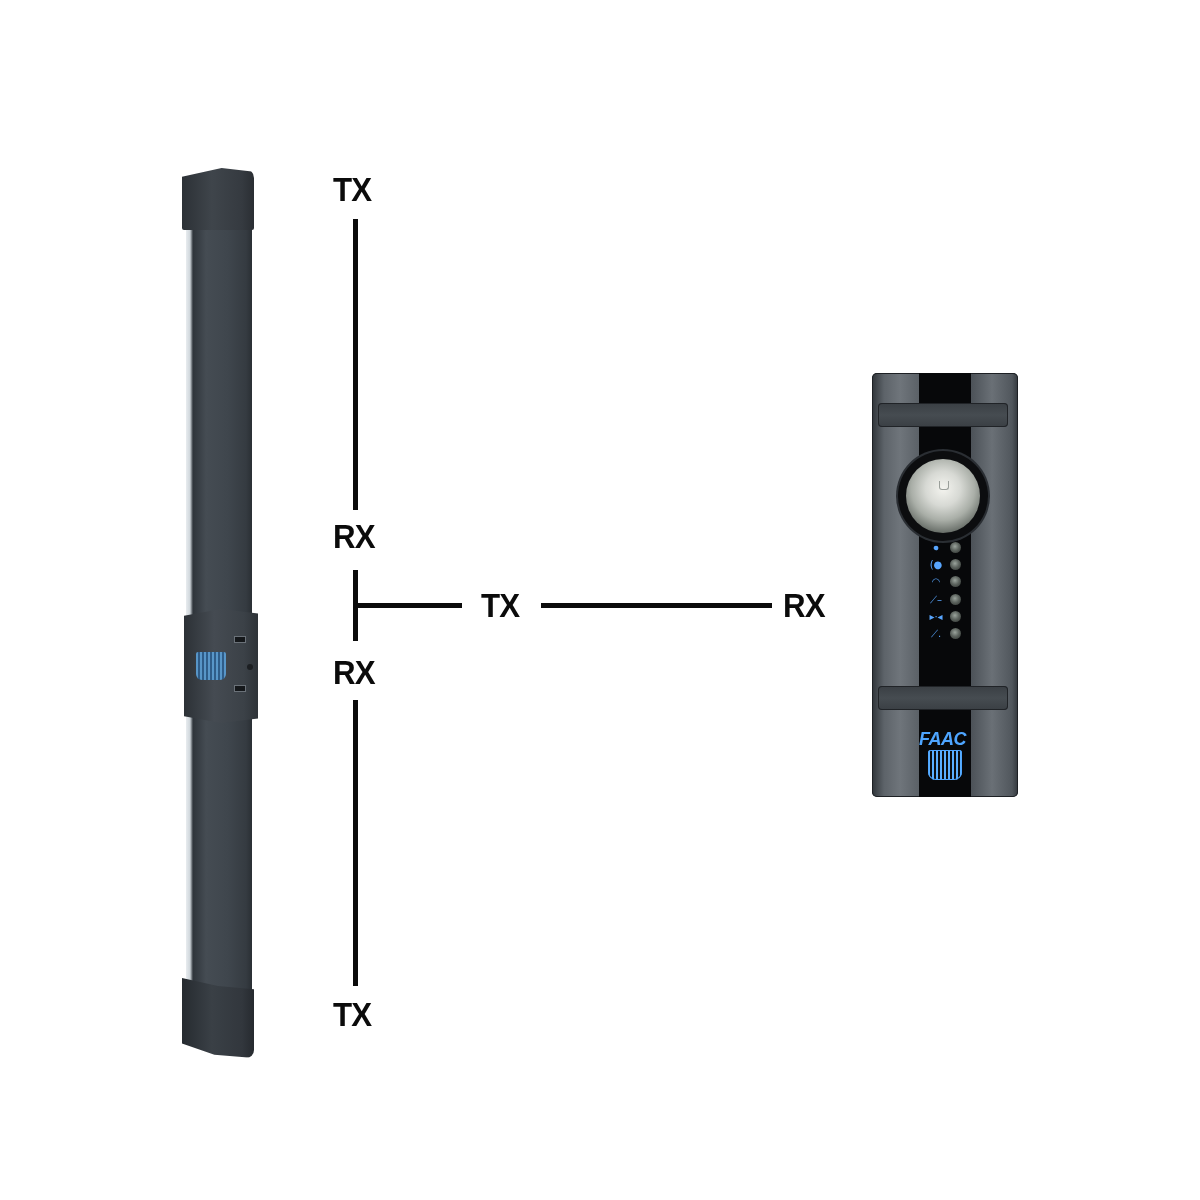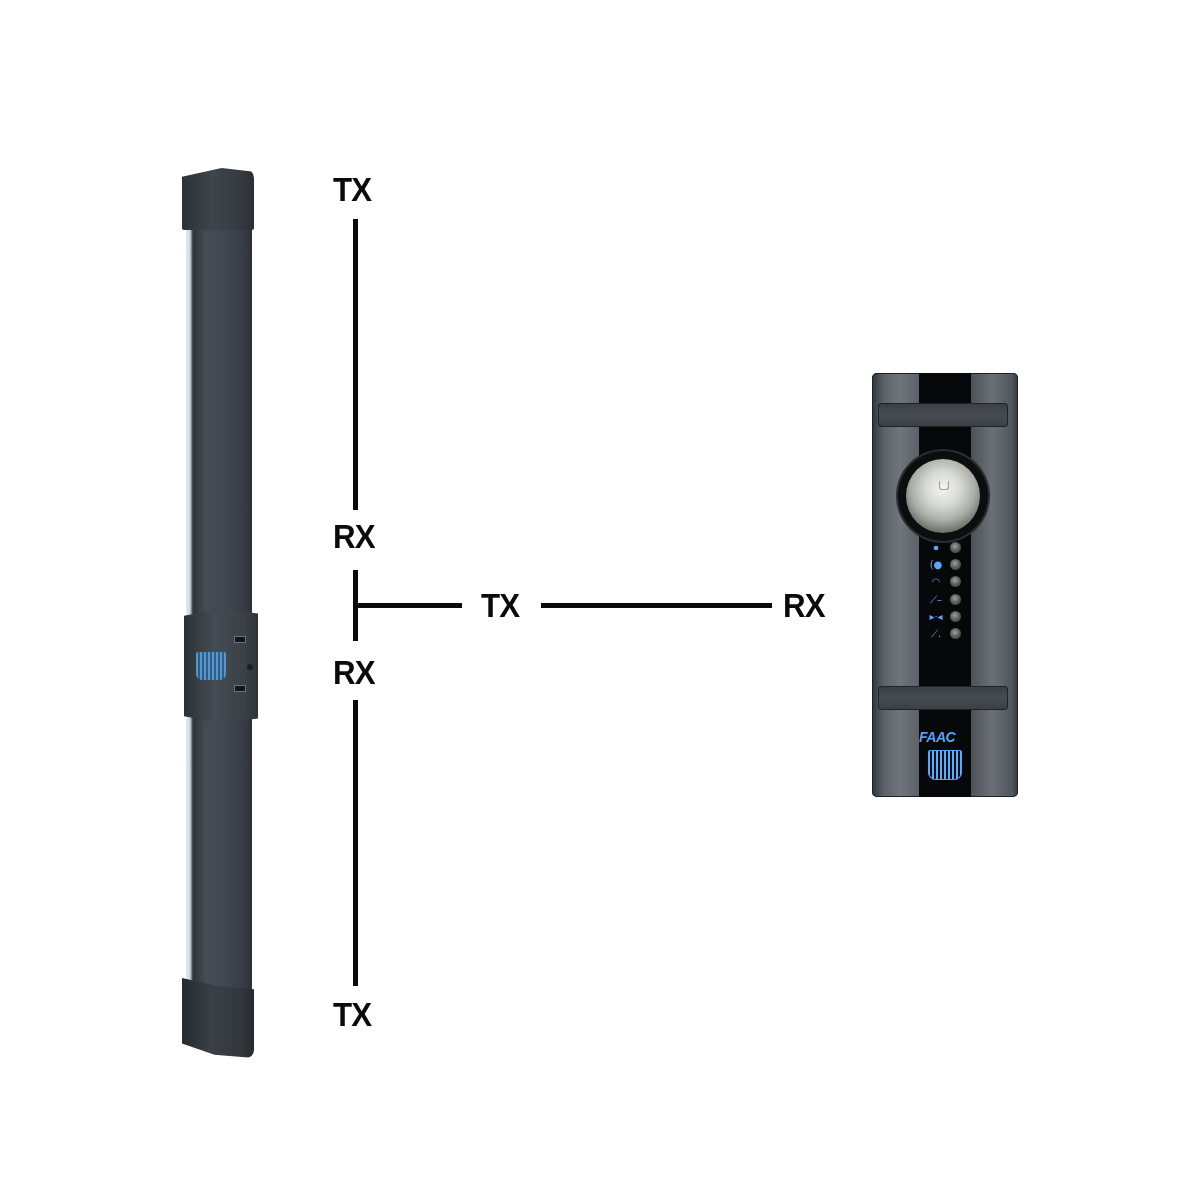--- a/index.html
+++ b/index.html
@@ -75,21 +75,21 @@
   }
   .lens-mark { position: absolute; left: 33px; top: 22px; width: 8px; height: 8px; border: 1px solid #9a9f9a; border-top: none; border-radius: 0 0 3px 3px; }
   .led-row { position: absolute; left: 52px; width: 46px; height: 14px; }
   .led-icon { position: absolute; left: 2px; top: 0; width: 20px; height: 14px; color: #58a6ff; font-size: 10px; line-height: 14px; text-align: center; font-family: "DejaVu Sans", sans-serif; }
   .led {
     position: absolute; left: 26px; top: 1px; width: 11px; height: 11px; border-radius: 50%;
     background: radial-gradient(circle at 45% 40%, #9aa39c 0%, #5d645f 45%, #2a2e2b 100%);
   }
   .brand {
     position: absolute; left: 47px; width: 36px; text-align: left; top: 356px;
-    color: #4ea5ff; font-weight: 700; font-style: italic; font-size: 14px; letter-spacing: -0.5px;
+    color: #4ea5ff; font-weight: 700; font-style: italic; font-size: 18px; letter-spacing: -0.5px;
     font-family: "Liberation Sans", sans-serif;
   }
   .brand-logo {
     position: absolute; left: 56px; top: 377px; width: 34px; height: 30px;
     background: repeating-linear-gradient(90deg, #5aaeff 0 2px, #0a0c10 2px 4px);
     border-radius: 3px 3px 8px 8px; box-shadow: 0 0 0 1px #4ea5ff inset;
   }
 </style>
 </head>
 <body>

